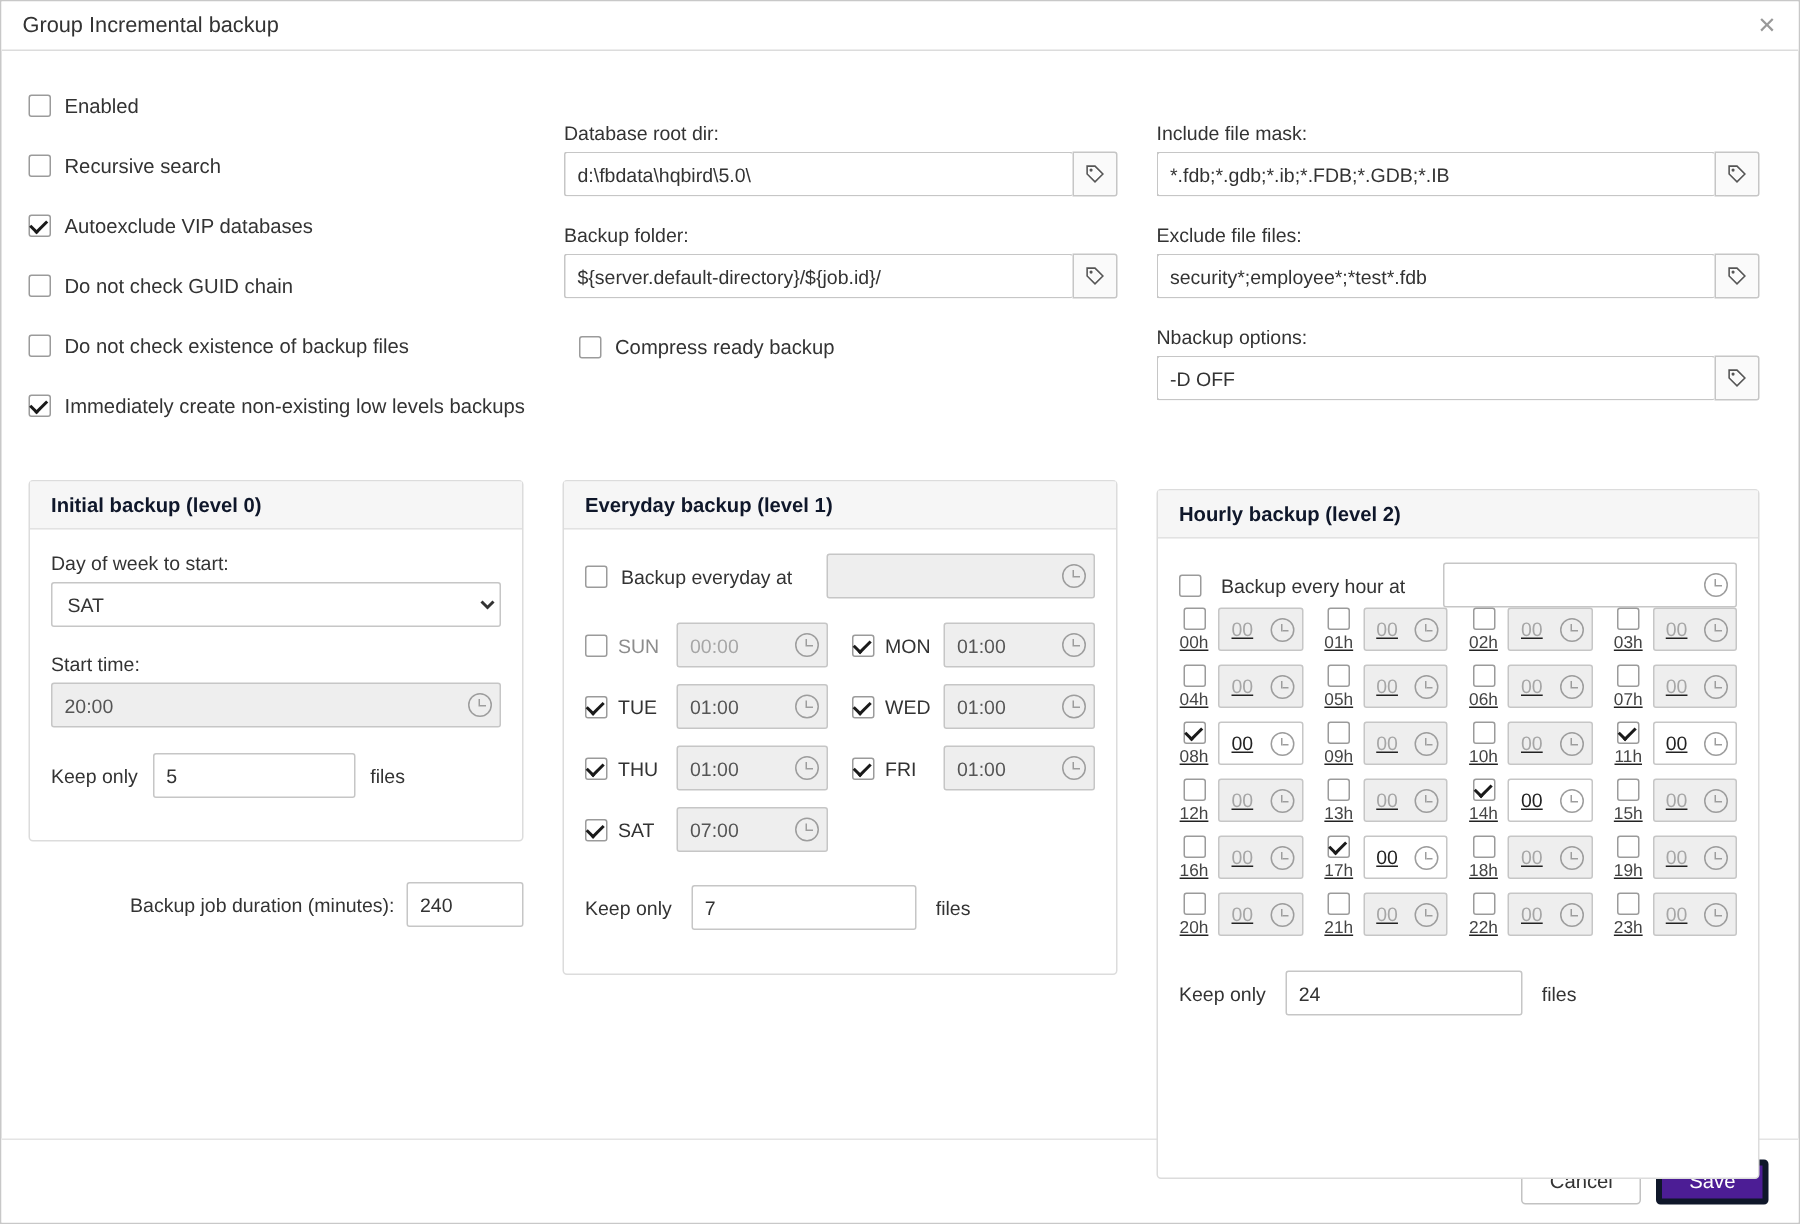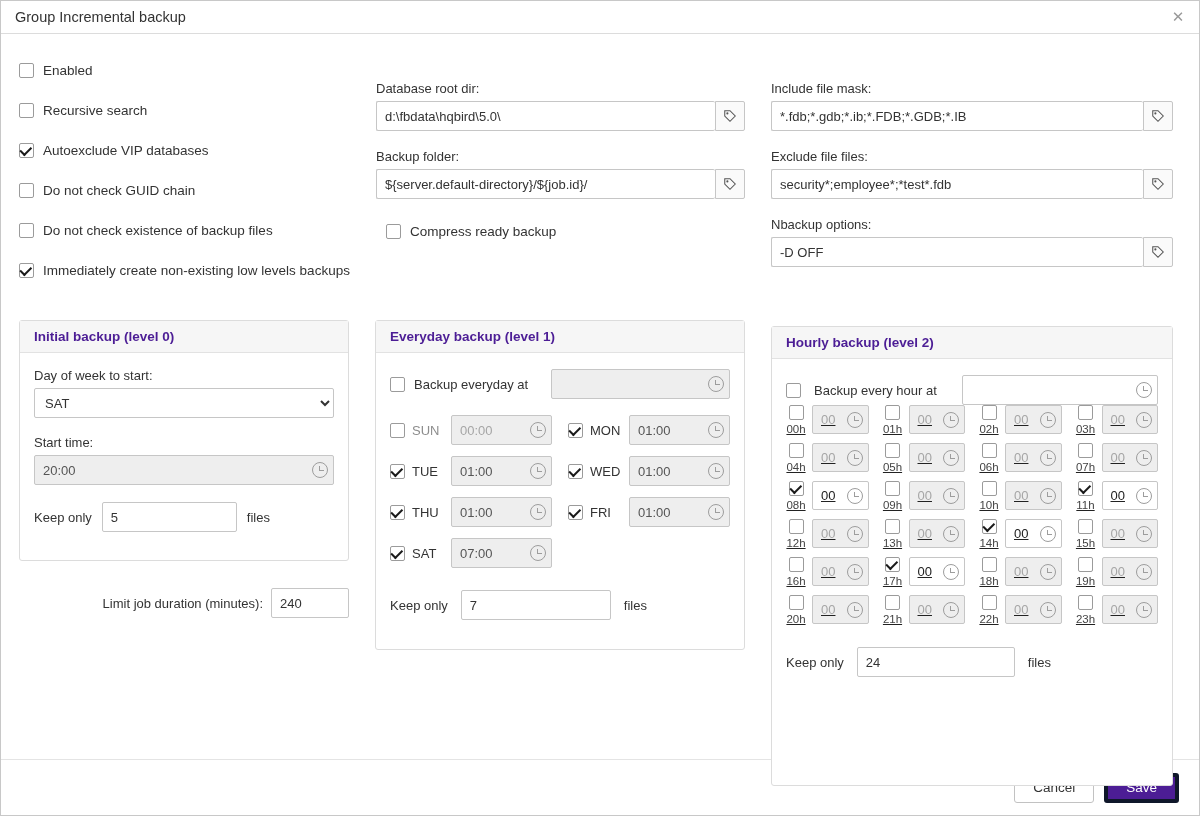--- a/index.html
+++ b/index.html
@@ -199,21 +199,21 @@
   }
   .panel-title {
     height: 32px;
     background: #f6f6f6;
     border-bottom: 1px solid #e2e2e2;
     display: flex;
     align-items: center;
     padding: 0 14px;
     font-weight: bold;
     font-size: 13.5px;
-    color: #4c1d95;
+    color: #0f172a;
   }
   .panel-body { padding: 12px 14px; }
 
   .small-lbl { font-size: 13px; color: #333; }
 
   
   .hour-grid {
     display: grid;
     grid-template-columns: repeat(4, 1fr);
     gap: 8px 14px;
@@ -356,21 +356,21 @@
         <div style="display:flex; align-items:center; gap:10px; margin-top:17px;">
           <span class="small-lbl">Keep only</span>
           <div class="input" style="width:135px;">5</div>
           <span class="small-lbl">files</span>
         </div>
       </div>
     </div>
 
     <div style="position:absolute; left:18px; top:540px; width:330px;">
       <div style="display:flex; align-items:center; justify-content:flex-end; gap:8px; margin-top:14px;">
-        <span class="small-lbl">Limit job duration (minutes):</span>
+        <span class="small-lbl">Backup job duration (minutes):</span>
         <div class="input" style="width:78px;">240</div>
       </div>
     </div>
 
     <div class="panel" style="left:374px; top:286px; width:370px; height:330px;">
       <div class="panel-title">Everyday backup (level 1)</div>
       <div class="panel-body">
 
         <div style="display:flex; align-items:center; gap:9px; margin-top:4px;">
           <span class="cb"></span>

